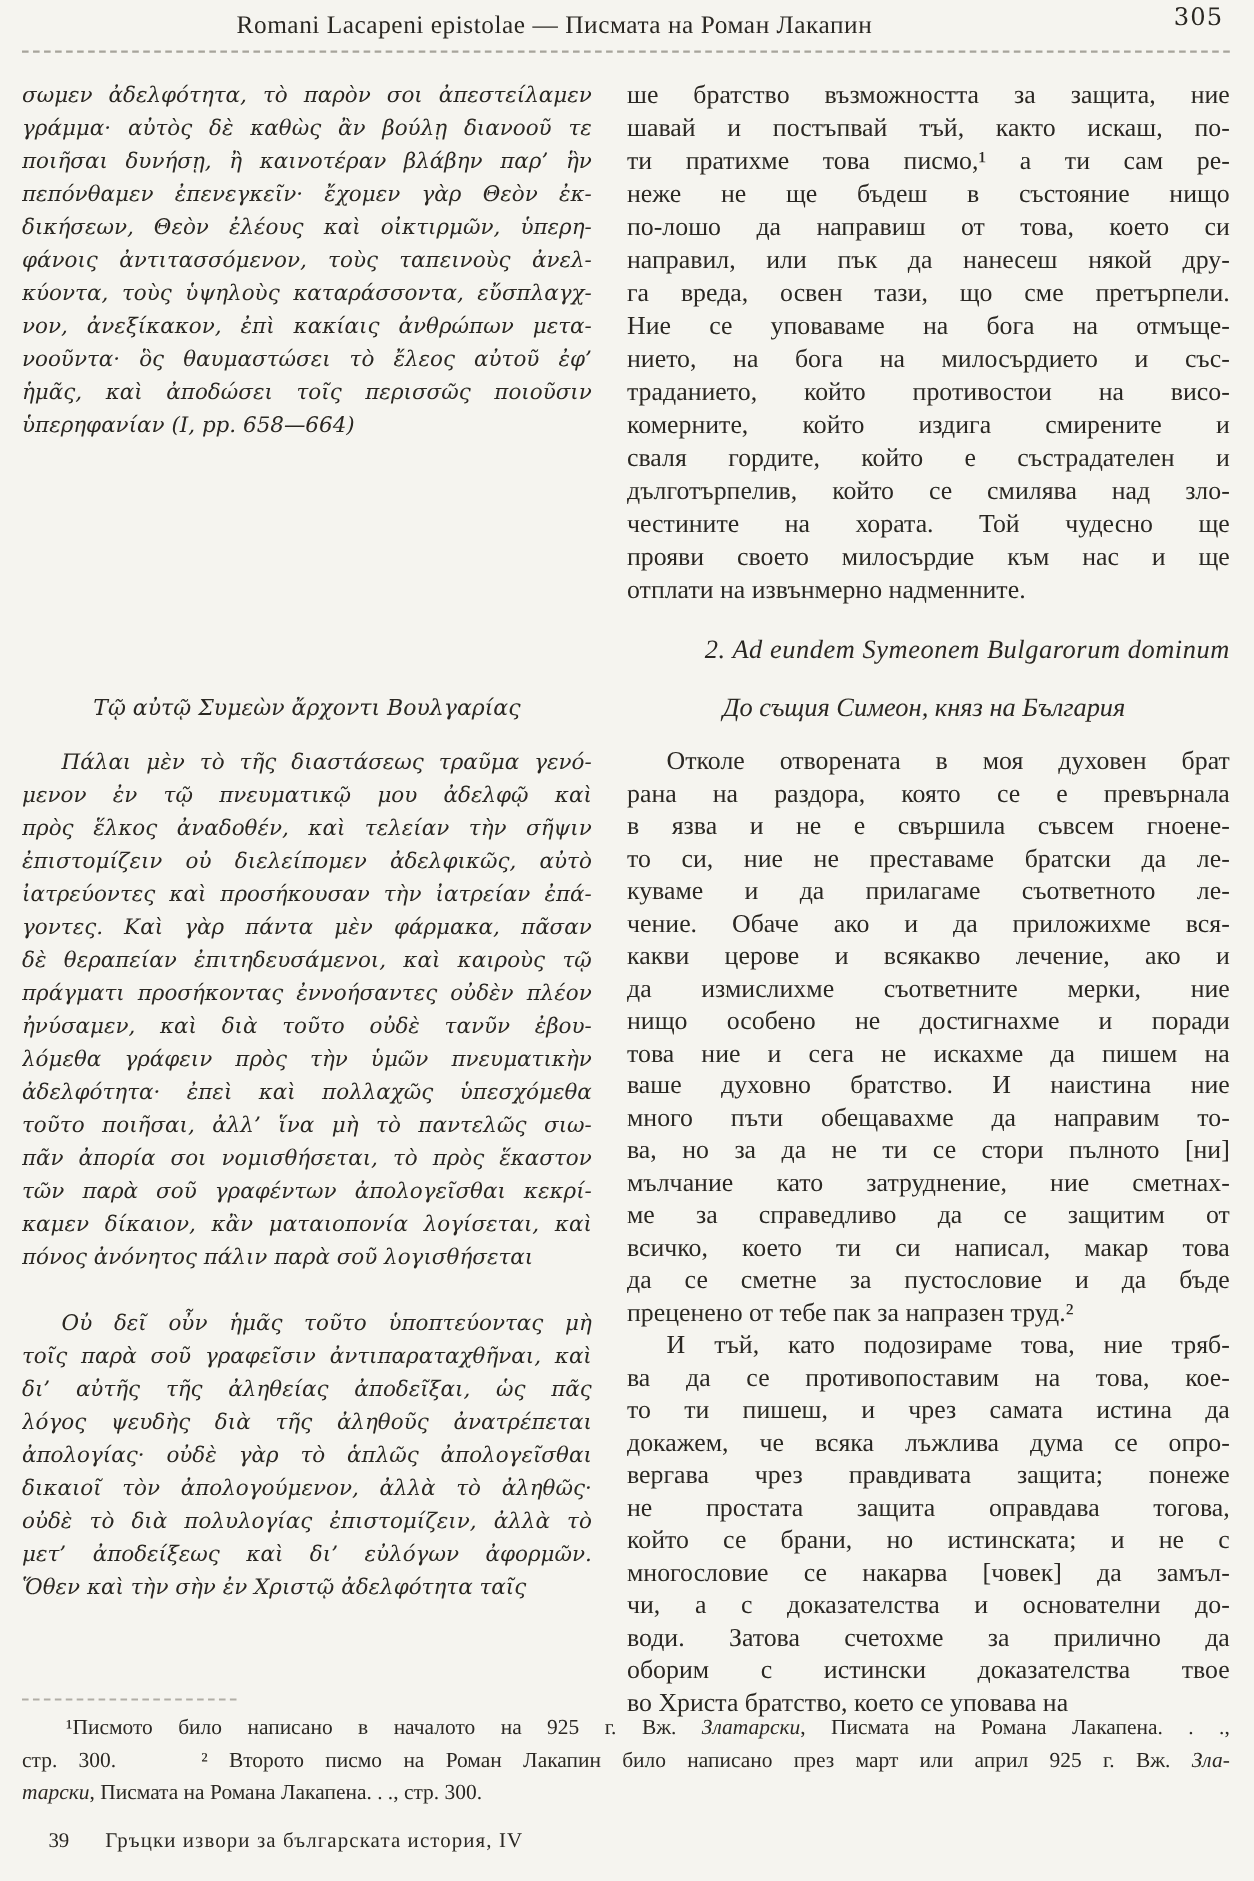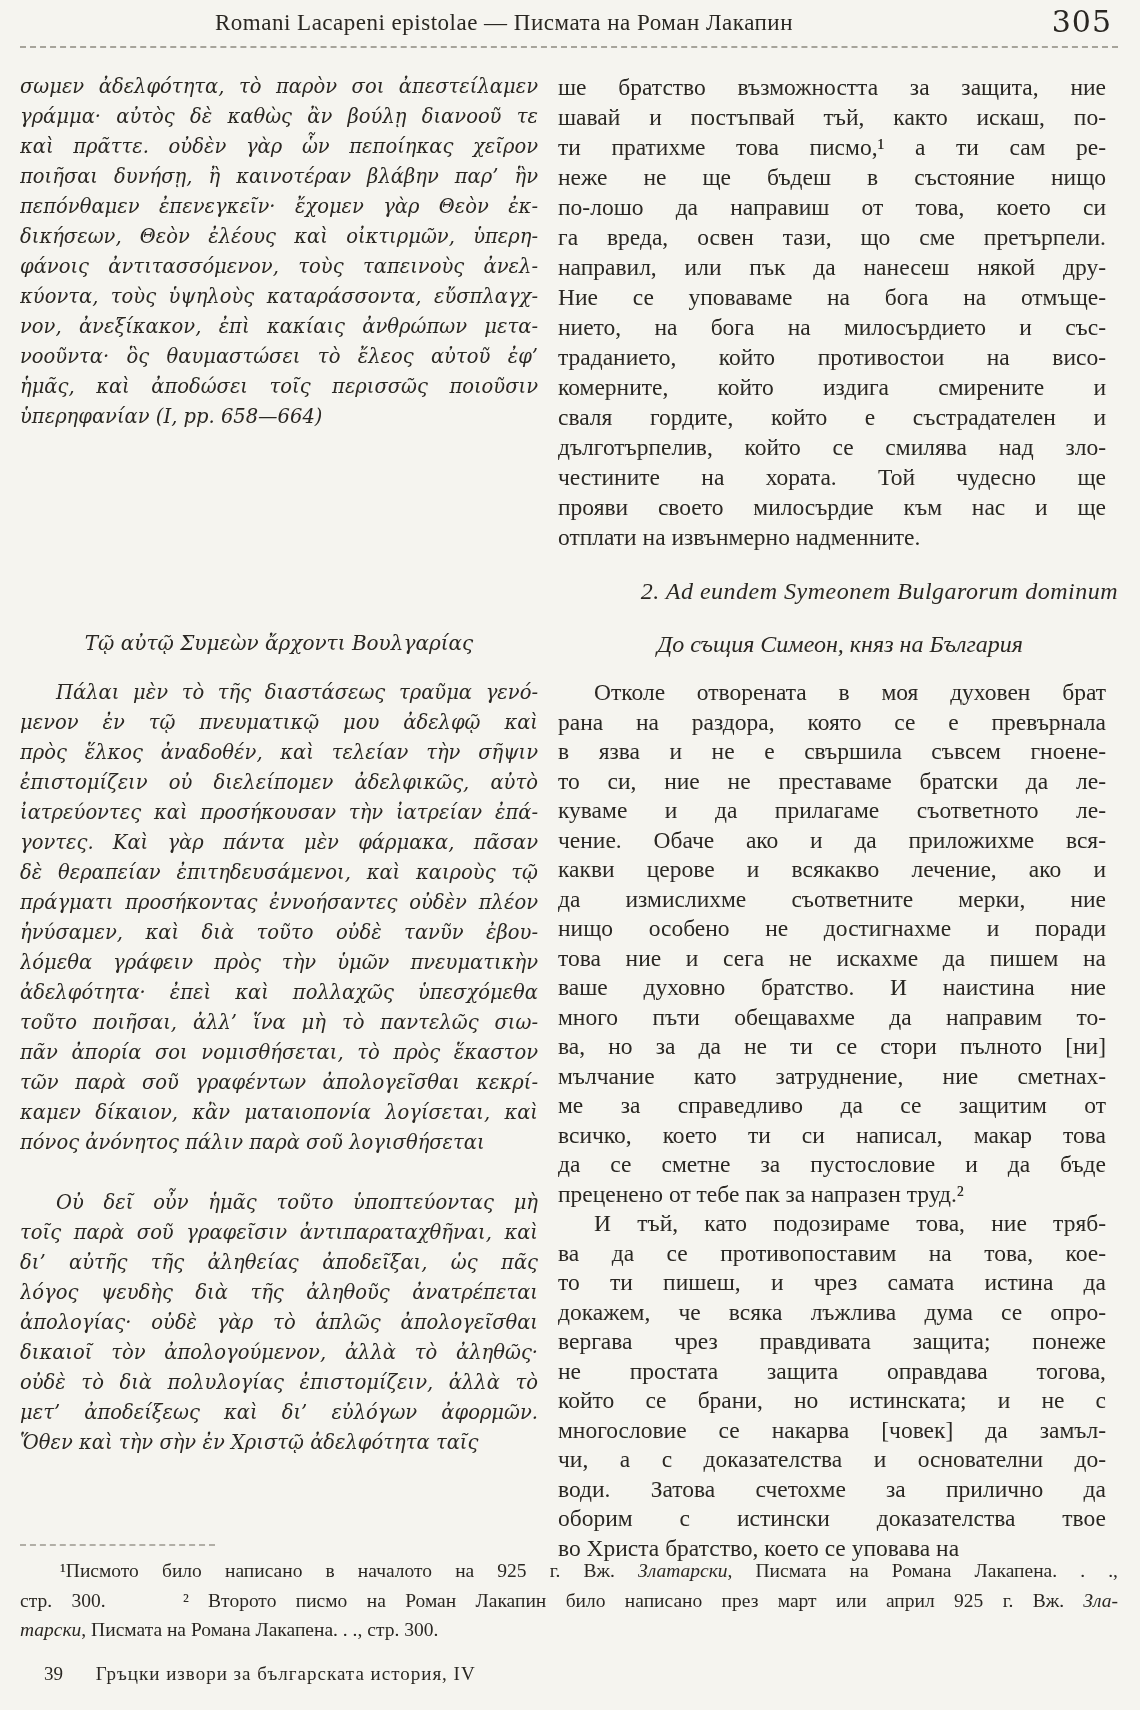--- a/index.html
+++ b/index.html
@@ -18,29 +18,29 @@
   }
   
   .hdr{position:relative;height:34px;}
   .hdr-title{
     position:absolute;left:0;right:130px;top:2px;
     text-align:center;font-size:23px;letter-spacing:.5px;
   }
   .hdr-page{
     position:absolute;right:6px;top:-4px;
     font-family:"DejaVu Serif", serif;
-    font-size:30px;letter-spacing:1px;
+    font-size:22px;letter-spacing:1px;
   }
   .hdr-rule{
     margin-top:4px;height:0;
     border-top:2px dashed #8d8a80;
     opacity:.75;
   }
   
-  .cols{display:flex;gap:20px;}
+  .cols{display:flex;gap:32px;}
   .cols1{margin-top:24px;}
   .cols2{margin-top:20px;}
   .colL{width:518px;overflow:hidden;
     font-family:"DejaVu Serif", serif;font-style:italic;
     font-size:19.5px;line-height:30px;}
   .colR{width:548px;overflow:hidden;
     font-family:"Liberation Serif", serif;
     font-size:23.5px;line-height:30px;}
   .cols2 .colR{line-height:29.5px;}
   .tl{
@@ -81,41 +81,40 @@
     <div class="hdr-title">Romani Lacapeni epistolae — Писмата на Роман Лакапин</div>
     <div class="hdr-page">305</div>
   </div>
   <div class="hdr-rule"></div>
 
   <div class="cols cols1">
     <div class="colL">
       <div>
           <div class="tl">σωμεν ἀδελφότητα, τὸ παρὸν σοι ἀπεστείλαμεν</div>
           <div class="tl">γράμμα· αὐτὸς δὲ καθὼς ἂν βούλῃ διανοοῦ τε</div>
-          <div class="tl">καὶ πρᾶττε. οὐδὲν γὰρ ὧν πεποίηκας χεῖρον</div>
           <div class="tl">ποιῆσαι δυνήσῃ, ἢ καινοτέραν βλάβην παρ’ ἣν</div>
           <div class="tl">πεπόνθαμεν ἐπενεγκεῖν· ἔχομεν γὰρ Θεὸν ἐκ-</div>
           <div class="tl">δικήσεων, Θεὸν ἐλέους καὶ οἰκτιρμῶν, ὑπερη-</div>
           <div class="tl">φάνοις ἀντιτασσόμενον, τοὺς ταπεινοὺς ἀνελ-</div>
           <div class="tl">κύοντα, τοὺς ὑψηλοὺς καταράσσοντα, εὔσπλαγχ-</div>
           <div class="tl">νον, ἀνεξίκακον, ἐπὶ κακίαις ἀνθρώπων μετα-</div>
           <div class="tl">νοοῦντα· ὃς θαυμαστώσει τὸ ἔλεος αὐτοῦ ἐφ’</div>
           <div class="tl">ἡμᾶς, καὶ ἀποδώσει τοῖς περισσῶς ποιοῦσιν</div>
           <div class="tl last">ὑπερηφανίαν (I, pp. 658—664)</div>
         </div>
     </div>
     <div class="colR">
       <div>
           <div class="tl">ше братство възможността за защита, ние</div>
           <div class="tl">шавай и постъпвай тъй, както искаш, по-</div>
           <div class="tl">ти пратихме това писмо,¹ а ти сам ре-</div>
           <div class="tl">неже не ще бъдеш в състояние нищо</div>
           <div class="tl">по-лошо да направиш от това, което си</div>
+          <div class="tl">направил, или пък да нанесеш някой дру-</div>
           <div class="tl">га вреда, освен тази, що сме претърпели.</div>
-          <div class="tl">направил, или пък да нанесеш някой дру-</div>
           <div class="tl">Ние се уповаваме на бога на отмъще-</div>
           <div class="tl">нието, на бога на милосърдието и със-</div>
           <div class="tl">траданието, който противостои на висо-</div>
           <div class="tl">комерните, който издига смирените и</div>
           <div class="tl">сваля гордите, който е състрадателен и</div>
           <div class="tl">дълготърпелив, който се смилява над зло-</div>
           <div class="tl">честините на хората. Той чудесно ще</div>
           <div class="tl">прояви своето милосърдие към нас и ще</div>
           <div class="tl last">отплати на извънмерно надменните.</div>
         </div>

